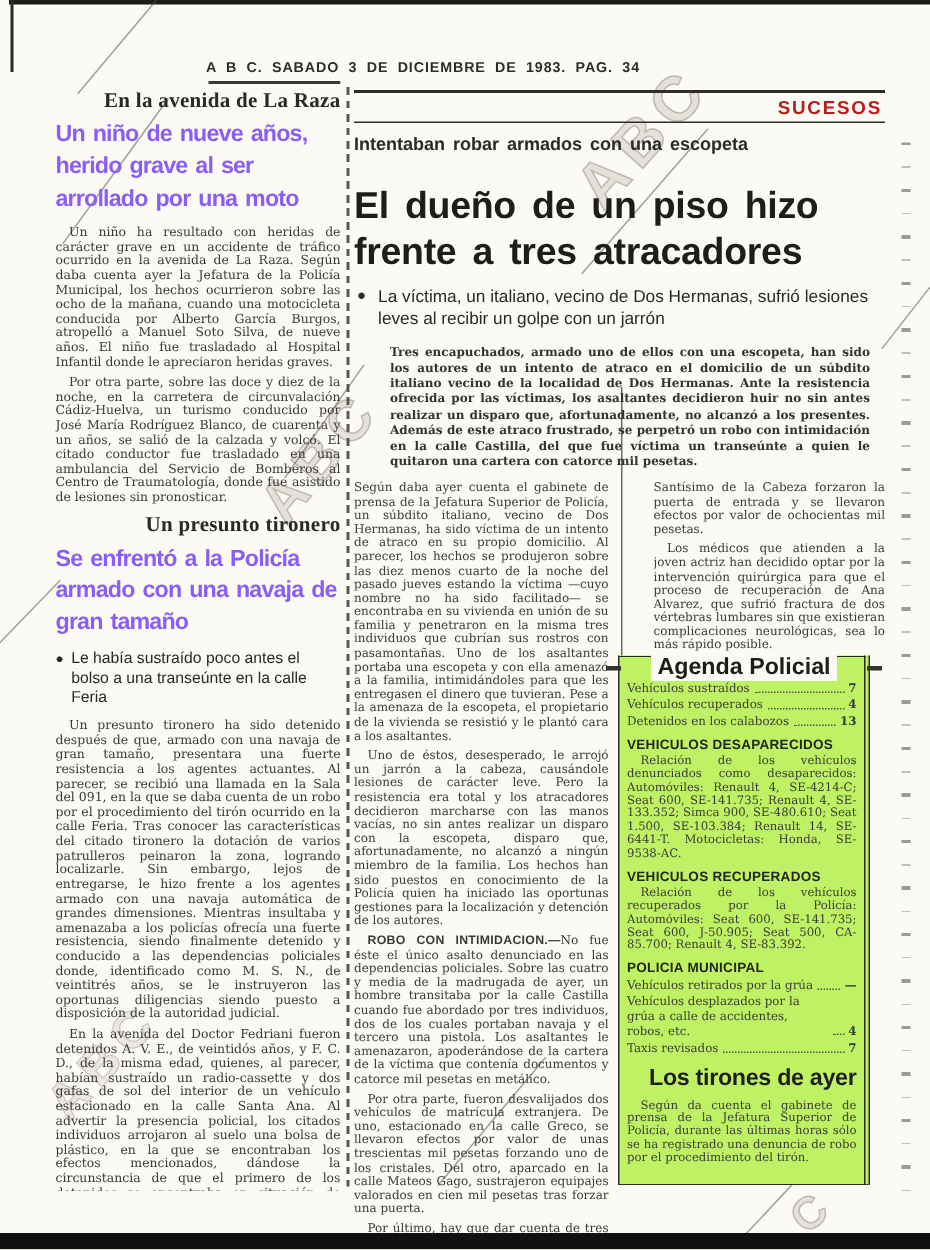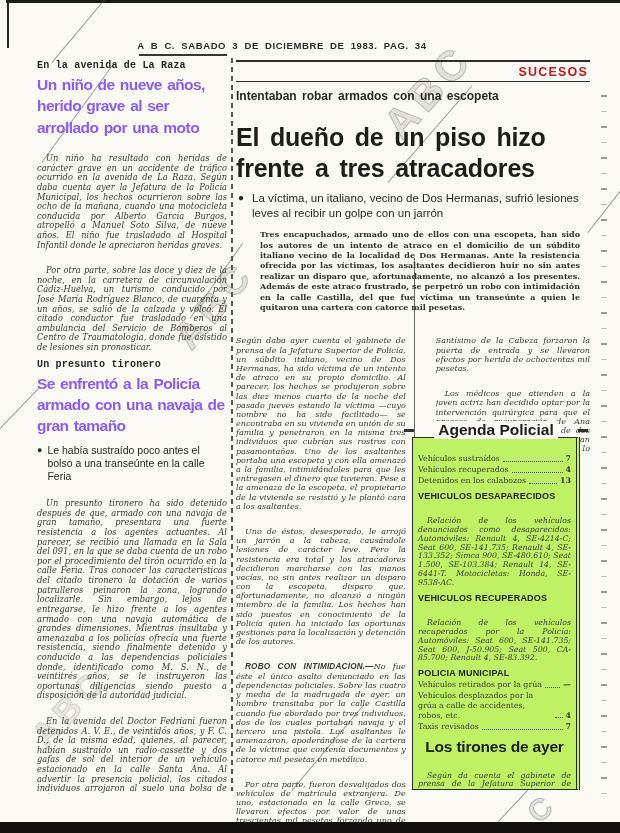--- a/index.html
+++ b/index.html
@@ -16,26 +16,26 @@
          letter-spacing:6px;transform-origin:left center;}
   .edge-ticks{position:absolute;left:601px;top:95px;width:6px;height:706px;
       background:repeating-linear-gradient(180deg, rgba(60,58,54,.5) 0 2px, transparent 2px 16px, rgba(60,58,54,.3) 16px 17px, transparent 17px 31px);}
   
   .masthead{position:absolute;left:0;top:40px;width:564px;text-align:center;
       font-family:"Liberation Sans",sans-serif;font-weight:bold;font-size:9.5px;
       letter-spacing:.6px;word-spacing:3px;color:#2e2c29;}
   
   .left-col{position:absolute;left:37px;top:54px;width:190px;height:740px;overflow:hidden;}
   .rule-a{width:88px;margin-left:102px;height:2px;background:#3a3834;margin-bottom:4px;}
-  .kicker{font-family:Liberation Mono, monospace;font-weight:bold;font-size:10px;
-      color:#2b2926;margin:2px 0 3px 0;letter-spacing:.2px;}
+  .kicker{font-family:Liberation Serif, serif;font-weight:bold;font-size:14px;
+      color:#2b2926;margin:2px 0 3px 0;letter-spacing:.2px;text-align:right;}
   .hl-left{font-family:"Liberation Sans",sans-serif;font-weight:bold;font-size:15.5px;
       line-height:1.38;letter-spacing:-.55px;word-spacing:1.5px;color:#8b5cf6;margin:0 0 7px 0;}
-  p.body{font-size:8.3px;line-height:1.16;text-align:justify;margin:16px 0 4px 0;
-      text-indent:9px;filter:blur(.22px);color:#3b3935;font-style:italic;}
+  p.body{font-size:8.3px;line-height:1.16;text-align:justify;margin:0 0 4px 0;
+      text-indent:9px;filter:blur(.22px);color:#3b3935;}
   p.body.noind{text-indent:0;}
   .lead-in{font-family:"Liberation Sans",sans-serif;font-weight:bold;font-size:8.2px;letter-spacing:.2px;}
   .deck-small{display:flex;gap:5px;font-family:"Liberation Sans",sans-serif;
       font-size:10.5px;line-height:1.25;color:#2b2926;margin:2px 0 7px 0;}
   .deck-small .blt{font-size:9px;line-height:1.5;}
   
   .vdash{position:absolute;left:231px;top:58px;width:2px;height:733px;
       background:repeating-linear-gradient(180deg,#5c5952 0 5px,transparent 5px 9px);}
   .col-div{position:absolute;left:414px;top:258px;width:1px;height:532px;background:#6e6a63;}
   
@@ -54,34 +54,34 @@
   .lead{font-size:8px;line-height:1.3;font-weight:bold;text-align:justify;
       margin:0 10px 8px 24px;filter:blur(.18px);color:#35332f;}
   .cols{position:relative;display:flex;height:532px;overflow:hidden;}
   .c1{width:176px;padding-right:8px;}
   .c2{width:160px;margin-left:22px;height:177px;overflow:hidden;}
   .c1 p.body, .c2 p.body{font-size:8px;line-height:1.15;}
   
   .agenda{position:absolute;left:412px;top:437px;width:168px;height:353px;
       box-sizing:border-box;border:1.6px solid #2c2a26;border-right:4px double #2c2a26;
       background:#bef264;padding:4px 5px 2px 5px;overflow:hidden;}
-  .agenda-title-row{position:absolute;left:404px;top:421px;width:184px;display:flex;
+  .agenda-title-row{position:absolute;left:404px;top:436px;width:184px;display:flex;
       align-items:center;gap:20px;}
   .agenda-title-row .dash{flex:1;height:3px;background:#35332e;}
   .agenda-title{font-family:"Liberation Sans",sans-serif;font-weight:bold;font-size:15.5px;
       letter-spacing:0px;color:#1f1d1a;background:#fbfaf5;padding:0 4px;white-space:nowrap;}
   .stat{display:flex;align-items:flex-end;font-size:7.9px;line-height:1.22;margin:0 0 1.5px 0;color:#3b3935;}
   .stat .lbl{flex:0 1 auto;}
   .stat .dots{flex:1;border-bottom:1.5px dotted #55524c;margin:0 3px 2px 3px;min-width:8px;}
   .stat .val{flex:0 0 auto;font-weight:bold;}
   .box-head{font-family:"Liberation Sans",sans-serif;font-weight:bold;font-size:9px;
       letter-spacing:.2px;color:#26241f;margin:5px 0 2px 0;}
   .agenda p.body{font-size:7.8px;line-height:1.14;margin-bottom:2px;}
   .tirones-hl{font-family:"Liberation Sans",sans-serif;font-weight:bold;font-size:15.5px;
-      text-align:center;color:#1f1d1a;margin:6px 0 5px 0;letter-spacing:-.2px;}
+      text-align:right;color:#1f1d1a;margin:6px 0 5px 0;letter-spacing:-.2px;}
 </style>
 </head>
 <body>
 
 <div class="page">
 
   <div class="top-edge"></div>
   <div class="corner-edge"></div>
   <div class="edge-ticks"></div>
 
@@ -145,21 +145,21 @@
     <div class="cols">
       <div class="c1">
         <p class="body noind">Según daba ayer cuenta el gabinete de prensa de la Jefatura Superior de Policía, un súbdito italiano, vecino de Dos Hermanas, ha sido víctima de un intento de atraco en su propio domicilio. Al parecer, los hechos se produjeron sobre las diez menos cuarto de la noche del pasado jueves estando la víctima —cuyo nombre no ha sido facilitado— se encontraba en su vivienda en unión de su familia y penetraron en la misma tres individuos que cubrían sus rostros con pasamontañas. Uno de los asaltantes portaba una escopeta y con ella amenazó a la familia, intimidándoles para que les entregasen el dinero que tuvieran. Pese a la amenaza de la escopeta, el propietario de la vivienda se resistió y le plantó cara a los asaltantes.</p>
         <p class="body">Uno de éstos, desesperado, le arrojó un jarrón a la cabeza, causándole lesiones de carácter leve. Pero la resistencia era total y los atracadores decidieron marcharse con las manos vacías, no sin antes realizar un disparo con la escopeta, disparo que, afortunadamente, no alcanzó a ningún miembro de la familia. Los hechos han sido puestos en conocimiento de la Policía quien ha iniciado las oportunas gestiones para la localización y detención de los autores.</p>
         <p class="body"><span class="lead-in">ROBO CON INTIMIDACION.—</span><span>No fue éste el único asalto denunciado en las dependencias policiales. Sobre las cuatro y media de la madrugada de ayer, un hombre transitaba por la calle Castilla cuando fue abordado por tres individuos, dos de los cuales portaban navaja y el tercero una pistola. Los asaltantes le amenazaron, apoderándose de la cartera de la víctima que contenía documentos y catorce mil pesetas en metálico.</span></p>
         <p class="body">Por otra parte, fueron desvalijados dos vehículos de matrícula extranjera. De uno, estacionado en la calle Greco, se llevaron efectos por valor de unas trescientas mil pesetas forzando uno de los cristales. Del otro, aparcado en la calle Mateos Gago, sustrajeron equipajes valorados en cien mil pesetas tras forzar una puerta.</p>
         <p class="body">Por último, hay que dar cuenta de tres establecimientos comerciales asaltados: una churrería, un supermercado y un comercio de tejidos. De la churrería, sita en la calle Virgen de los Reyes, robaron artículos valorados en cuatrocientas ochenta mil pesetas, forzando la puerta de entrada.</p>
 
       </div>
       <div class="c2">
-        <p class="body noind">Santísimo de la Cabeza forzaron la puerta de entrada y se llevaron efectos por herida de ochocientas mil pesetas.</p>
+        <p class="body noind">Santísimo de la Cabeza forzaron la puerta de entrada y se llevaron efectos por valor de ochocientas mil pesetas.</p>
         <p class="body">Los médicos que atienden a la joven actriz han decidido optar por la intervención quirúrgica para que el proceso de recuperación de Ana Alvarez, que sufrió fractura de dos vértebras lumbares sin que existieran complicaciones neurológicas, sea lo más rápido posible.</p>
 
       </div>
     </div>
   </div>
 
   <div class="agenda">
     <div style="height:12px;"></div>
 
     <div class="stat">

